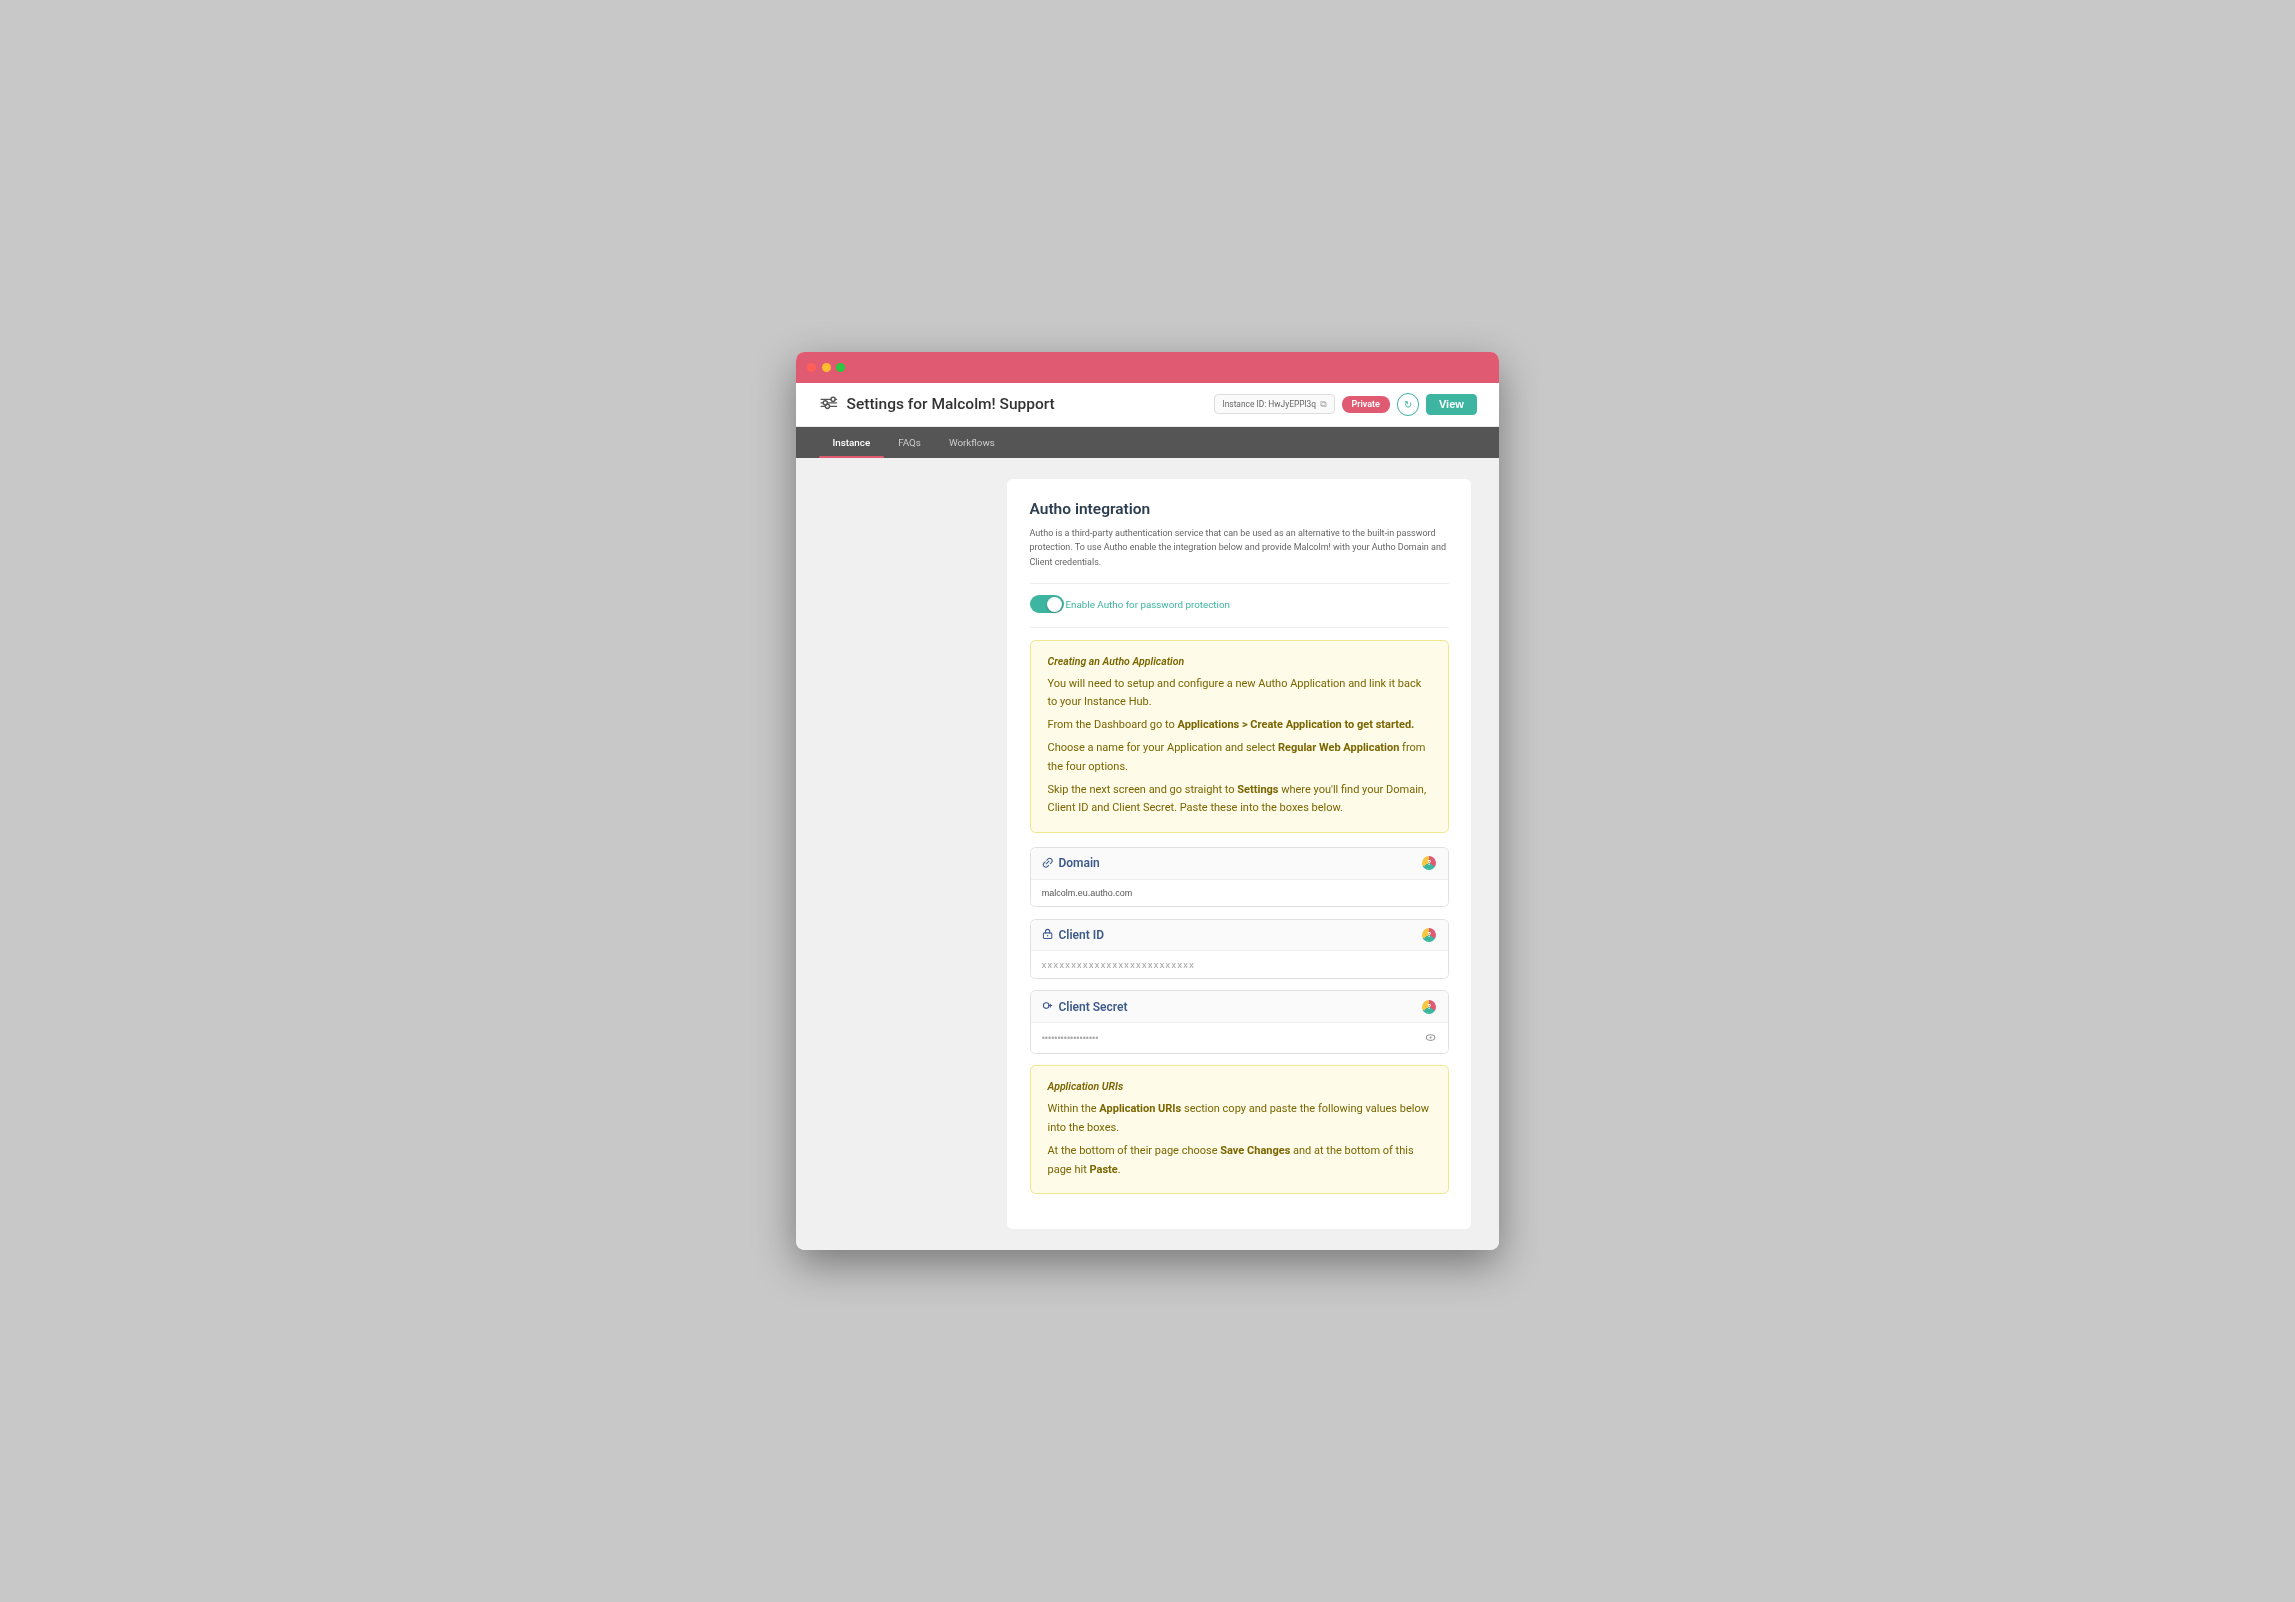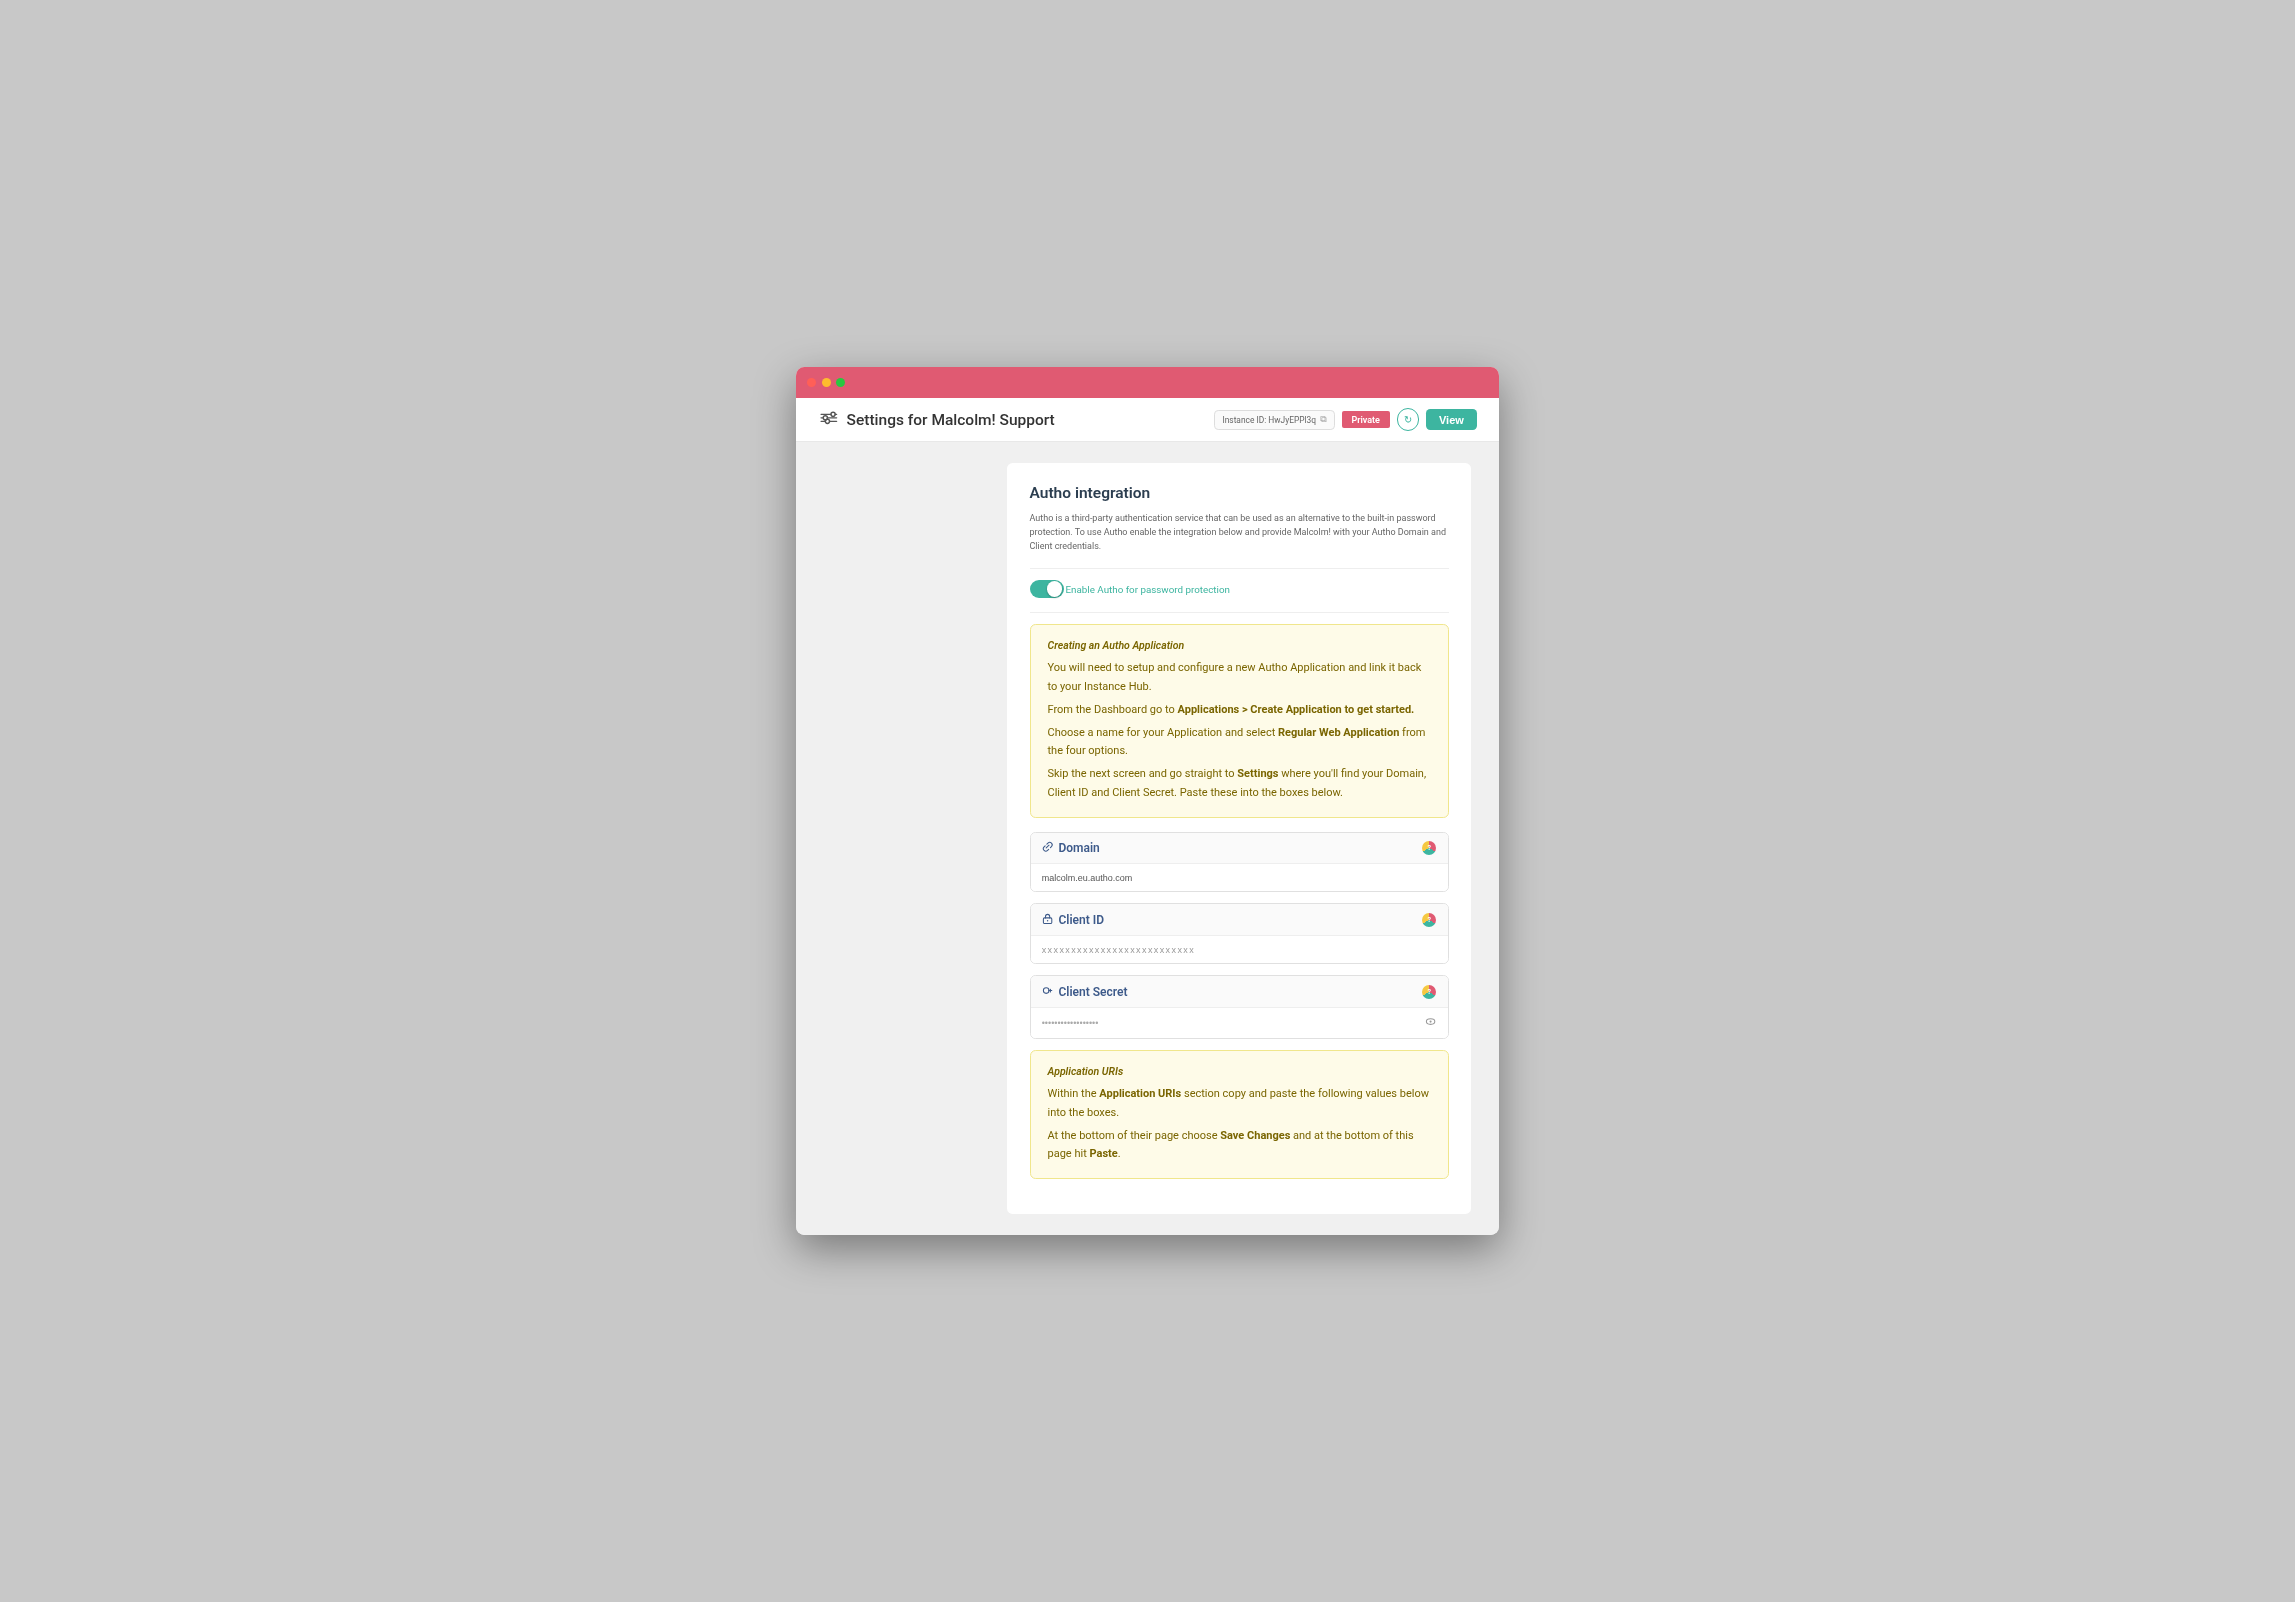--- a/index.html
+++ b/index.html
@@ -76,21 +76,21 @@
     }
     .instance-id-copy {
       color: #999;
       cursor: pointer;
       font-size: 9px;
     }
     .badge-private {
       background: #e05a72;
       color: white;
       padding: 3.5px 9.8px;
-      border-radius: 2px;
+      border-radius: 8px;
       font-size: 9px;
       font-weight: 600;
     }
     .btn-view {
       background: #3db5a0;
       color: white;
       border: none;
       padding: 4.2px 12.7px;
       border-radius: 4.2px;
       font-size: 11px;
@@ -326,20 +326,25 @@
       <span class="badge-private">Private</span>
       <button class="refresh-btn">
         <span>↻</span>
       </button>
       <button class="btn-view">
         <span>View</span>
       </button>
     </div>
   </div>
 
+  <div class="nav-bar">
+    <a class="nav-item active">Instance</a>
+    <a class="nav-item">FAQs</a>
+    <a class="nav-item">Workflows</a>
+  </div>
 
   <div class="main-content">
     <div class="content-panel">
 
       <h2 class="section-title">Autho integration</h2>
       <p class="section-desc">Autho is a third-party authentication service that can be used as an alternative to the built-in password protection. To use Autho enable the integration below and provide Malcolm! with your Autho Domain and Client credentials.</p>
 
       <hr class="divider">
 
       <div class="toggle-row">

